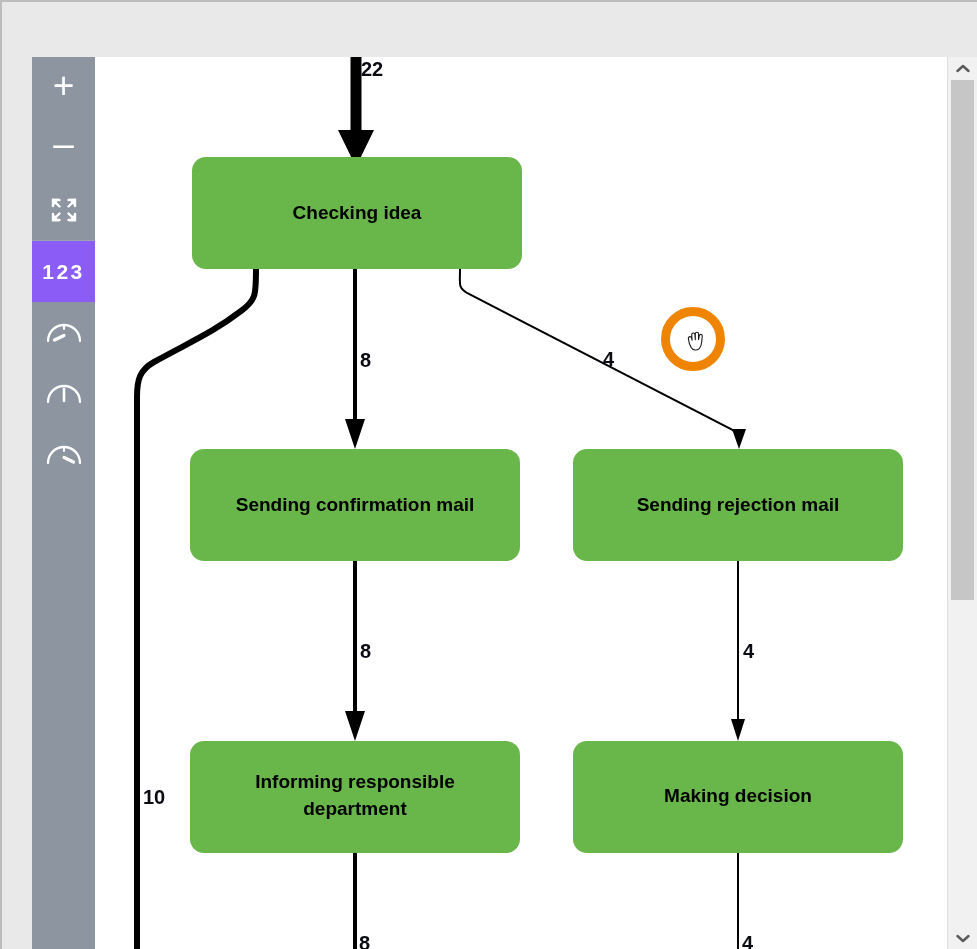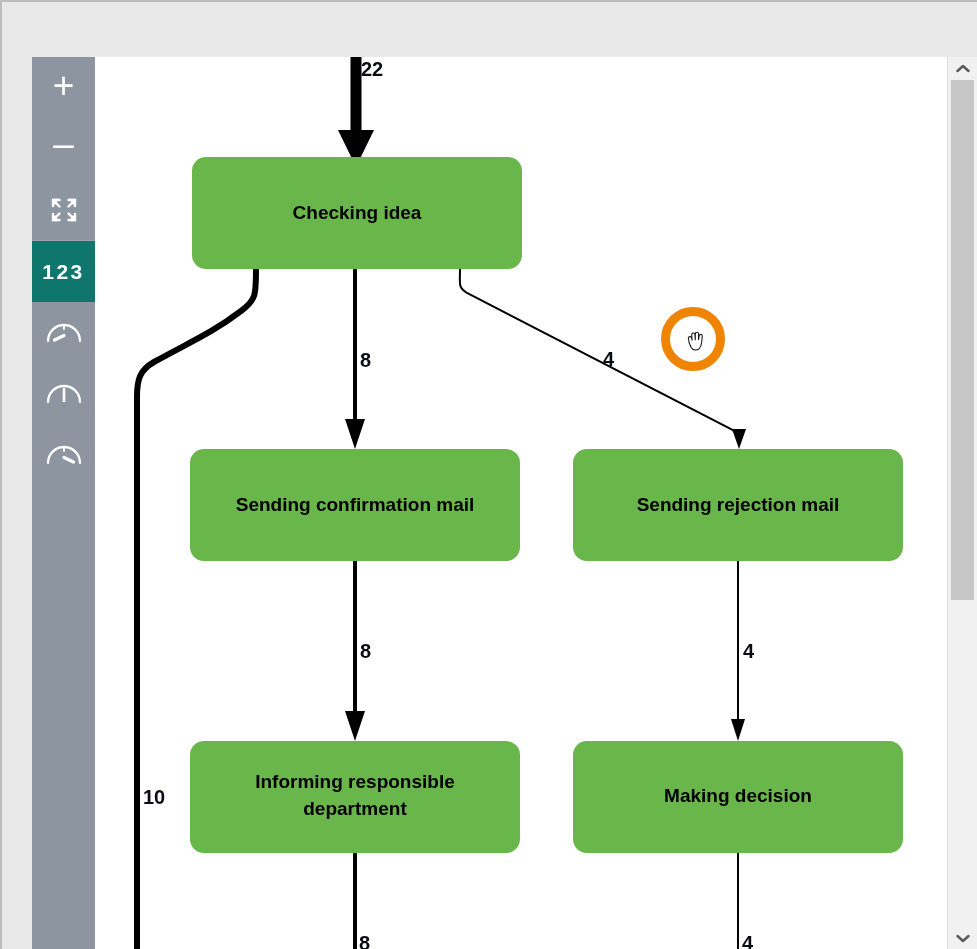--- a/index.html
+++ b/index.html
@@ -63,21 +63,21 @@
     width: 63px;
     height: 61px;
     display: flex;
     align-items: center;
     justify-content: center;
     color: #ffffff;
     cursor: pointer;
     user-select: none;
   }
   .tool-btn.active {
-    background: #0f766e;
+    background: #8b5cf6;
   }
   .tool-plus {
     font-size: 37px;
     font-weight: 300;
     line-height: 1;
     margin-top: -4px;
   }
   .tool-minus {
     font-size: 37px;
     font-weight: 300;

